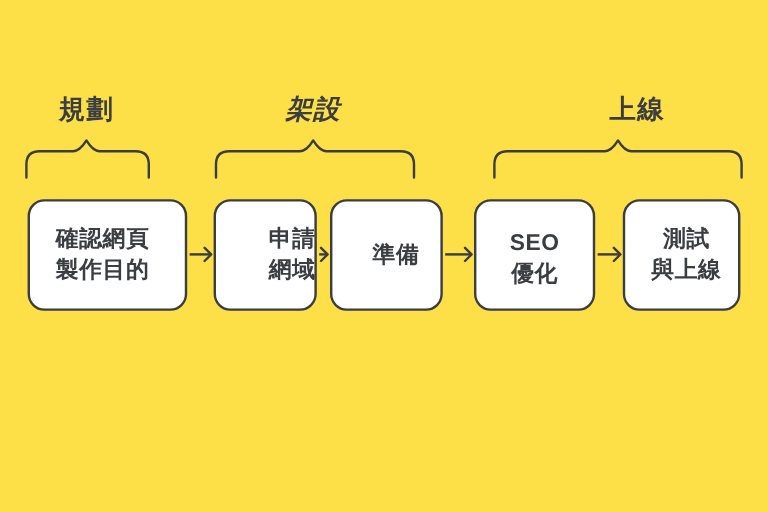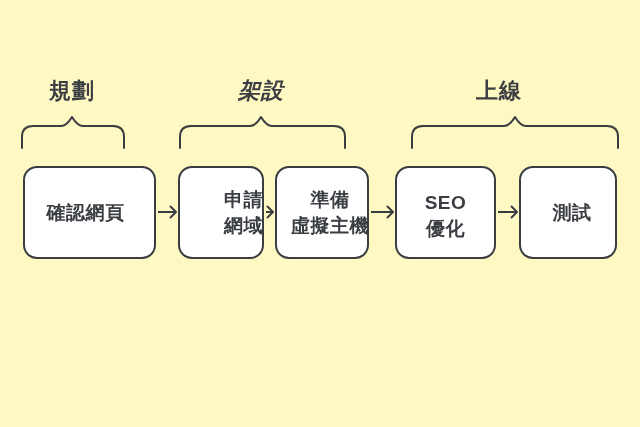--- a/index.html
+++ b/index.html
@@ -10,21 +10,21 @@
   body {
     width: 640px;
     height: 427px;
     overflow: hidden;
     font-family: "Liberation Sans", "DejaVu Sans", sans-serif;
   }
   #canvas {
     position: relative;
     width: 640px;
     height: 427px;
-    background: #fef9c3;
+    background: #fde047;
   }
   #diagram-svg {
     position: absolute;
     left: 0;
     top: 0;
     width: 640px;
     height: 427px;
   }
   .phase-label {
     position: absolute;
@@ -86,36 +86,37 @@
         <g>
           <line x1="498" y1="212" x2="516" y2="212" stroke="#3a3d42" stroke-width="2"></line>
           <path d="M 511.5 206.5 L 517 212 L 511.5 217.5" fill="none" stroke="#3a3d42" stroke-width="2" stroke-linecap="round" stroke-linejoin="round"></path>
         </g>
       </g>
   </svg>
 
   <div id="labels-layer">
       <div class="phase-label" style="left: -8px; top: 80px; width: 160px;">規劃</div>
       <div class="phase-label" style="left: 181px; top: 80px; width: 160px; font-style: italic;">架設</div>
-      <div class="phase-label" style="left: 419px; top: 80px; width: 160px;">上線</div>
+      <div class="phase-label" style="left: 451px; top: 80px; width: 160px;">上線</div>
     </div>
   <div id="steptext-layer">
       <div class="step-box-text" style="left: 24px; top: 167px; width: 123px; height: 91px;">
         <span class="step-line">確認網頁</span>
+        <span class="step-line">製作目的</span>
       </div>
       <div class="step-box-text" style="left: 179px; top: 167px; width: 84px; height: 91px; align-items: flex-end;">
         <span class="step-line">申請</span>
         <span class="step-line">網域</span>
       </div>
       <div class="step-box-text" style="left: 276px; top: 167px; width: 108px; height: 91px;">
         <span class="step-line">準備</span>
-        <span class="step-line">虛擬主機</span>
       </div>
       <div class="step-box-text" style="left: 396px; top: 167px; width: 99px; height: 97px;">
         <span class="step-line">SEO</span>
         <span class="step-line">優化</span>
       </div>
       <div class="step-box-text" style="left: 520px; top: 167px; width: 104px; height: 91px;">
         <span class="step-line">測試</span>
+        <span class="step-line">與上線</span>
       </div>
     </div>
 
 </div>
 
 </body></html>

